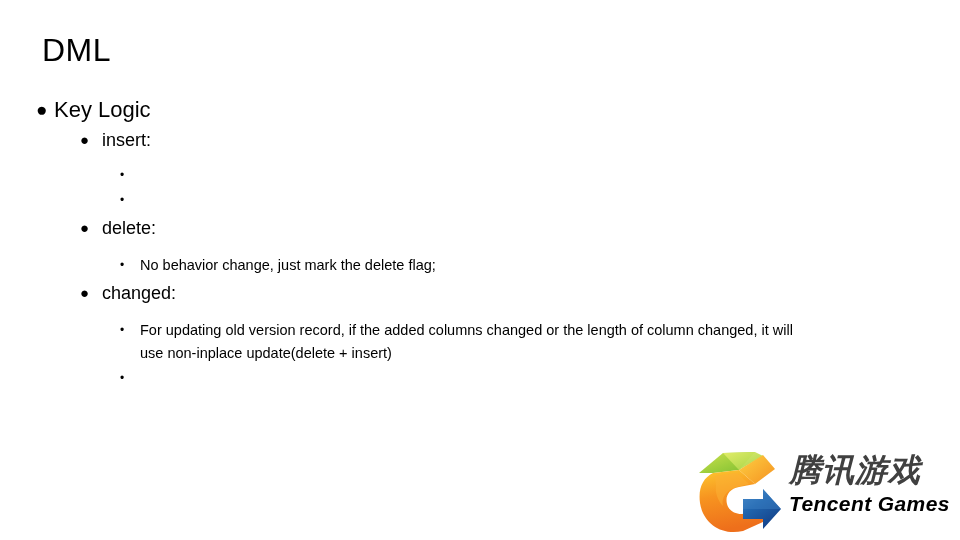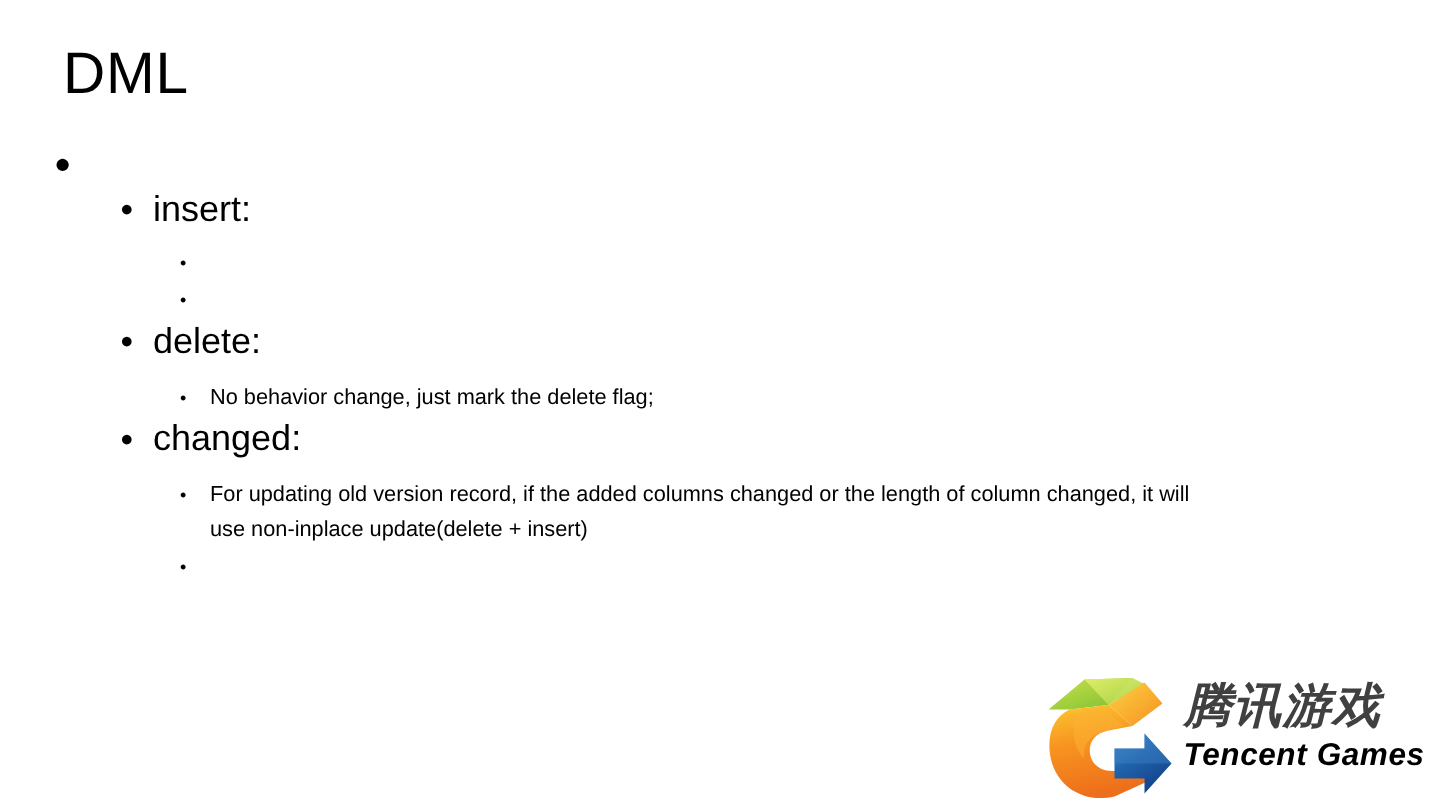--- a/index.html
+++ b/index.html
@@ -20,21 +20,21 @@
     position: relative;
     width: 960px;
     height: 540px;
   }
 
   
   .slide-title {
     position: absolute;
     left: 42px;
     top: 28px;
-    font-size: 39px;
+    font-size: 32px;
     line-height: 44px;
     font-weight: 400;
     letter-spacing: 0.5px;
     color: #000000;
     white-space: nowrap;
   }
 
   
   .body {
     position: absolute;
@@ -75,21 +75,21 @@
     margin-bottom: 1px;
   }
   .lvl2 .bullet {
     flex: 0 0 auto;
     width: 22px;
     font-size: 15px;
     line-height: 26px;
     color: #000;
   }
   .lvl2 .txt {
-    font-size: 24px;
+    font-size: 18px;
     line-height: 26px;
     font-weight: 400;
     white-space: nowrap;
   }
 
   
   .lvl3 {
     padding-left: 120px;
     margin-top: 2px;
   }
@@ -161,20 +161,21 @@
 <body>
 
 <div class="slide">
 
   <div class="slide-title">DML</div>
 
   <div class="body">
 
     <div class="lvl1">
       <span class="bullet">●</span>
+      <span class="txt">Key Logic</span>
     </div>
 
     <div class="lvl2">
       <span class="bullet">●</span>
       <span class="txt">insert:</span>
     </div>
 
     <div class="gap-sm"></div>
 
     <div class="lvl3">

